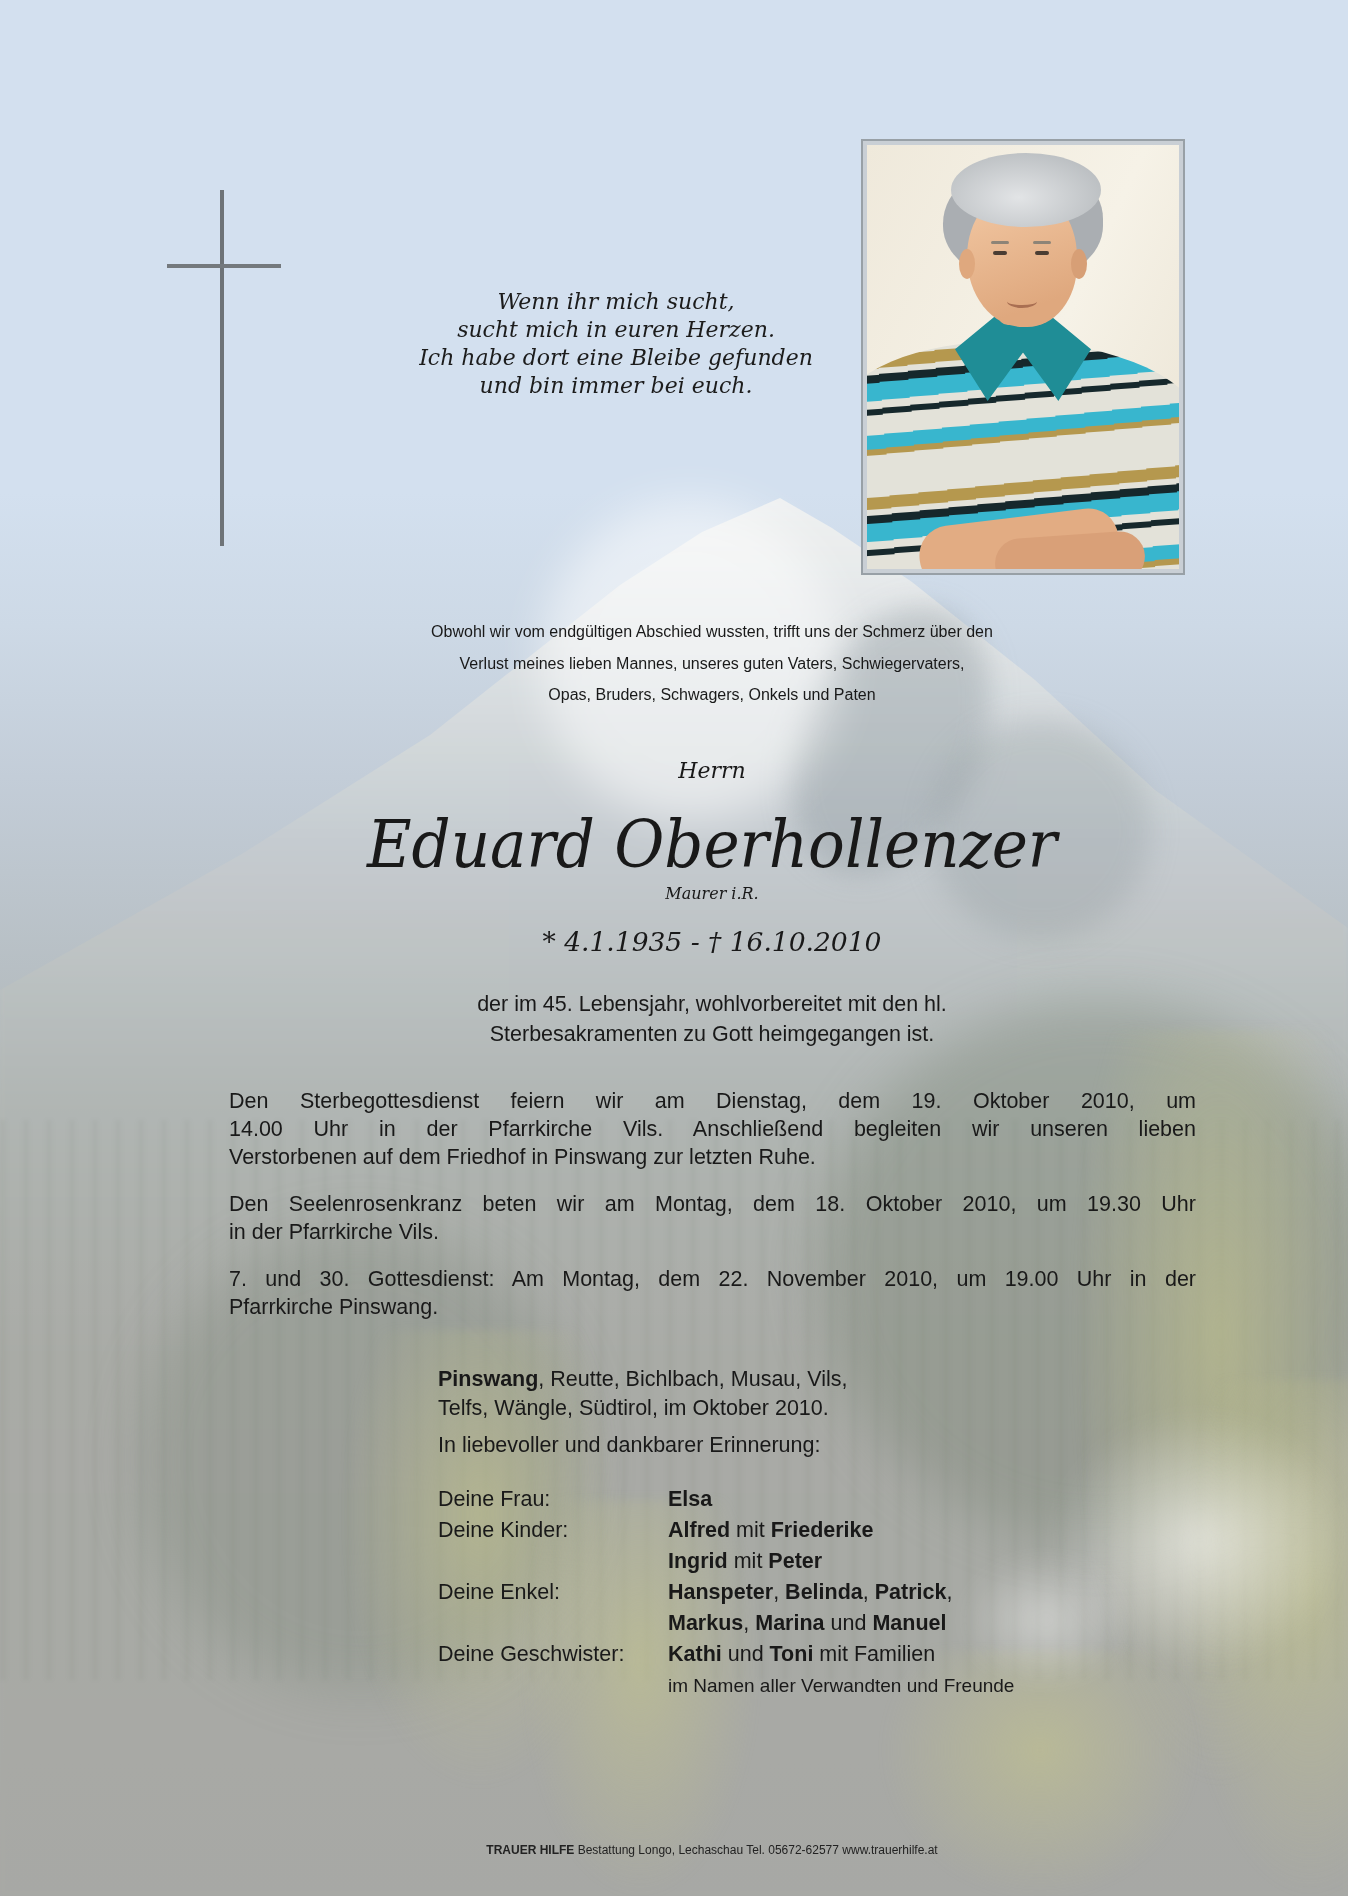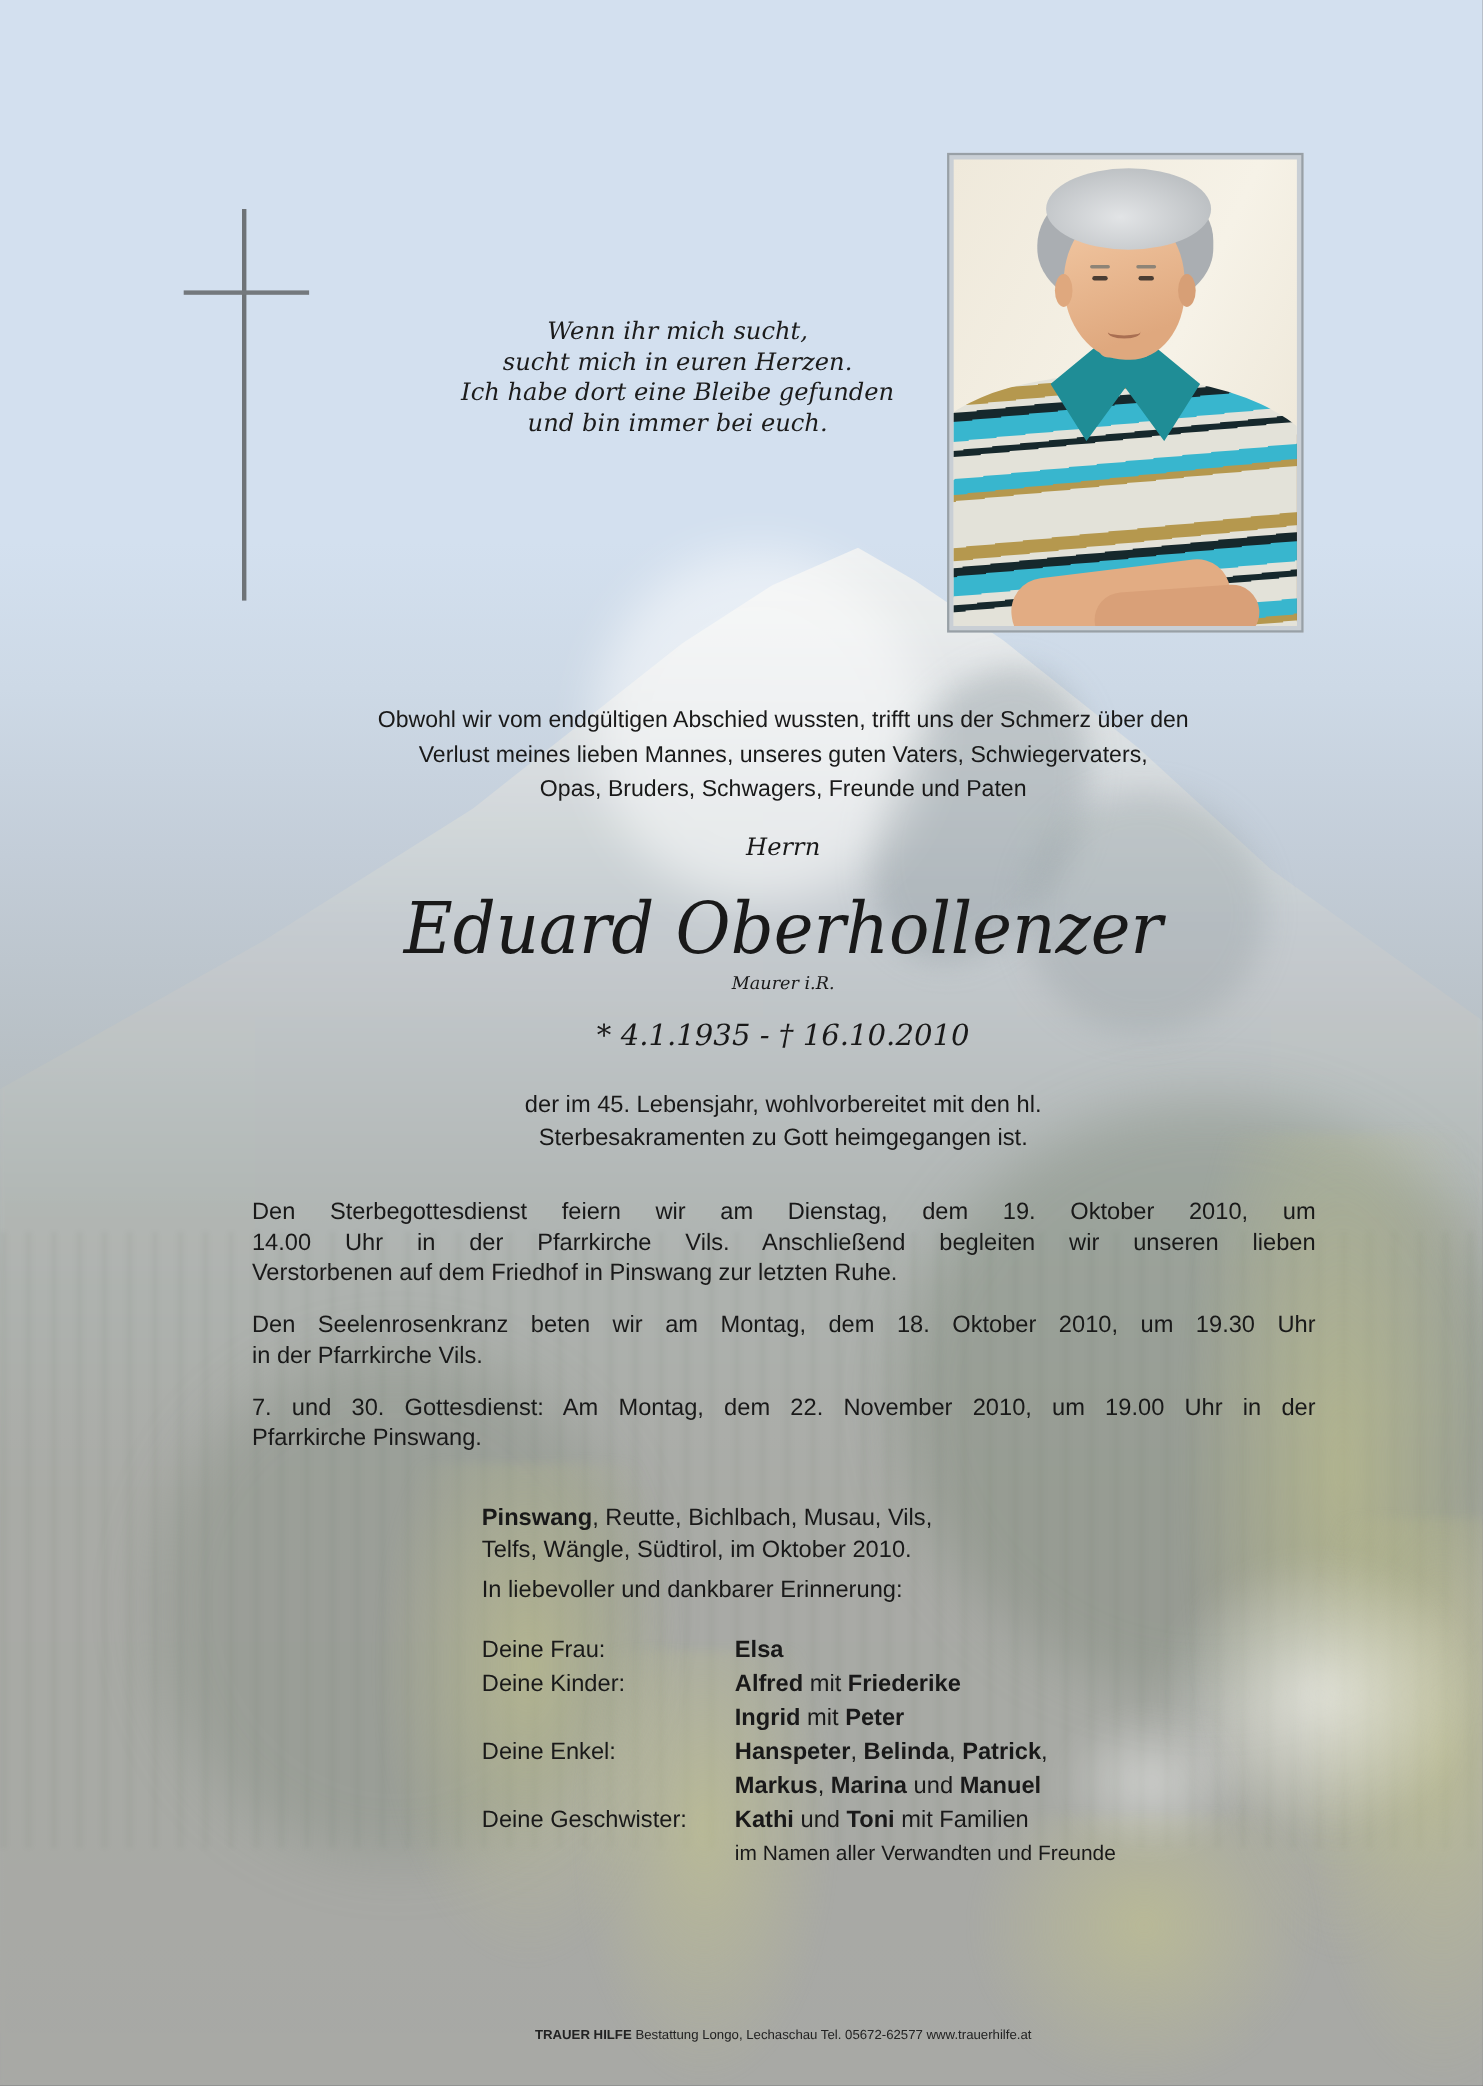--- a/index.html
+++ b/index.html
@@ -79,21 +79,21 @@
   #eye-r{left:168px;top:106px;}
   .brow{width:18px;height:3px;background:#8d8477;border-radius:2px;}
   #brow-l{left:124px;top:96px;}
   #brow-r{left:166px;top:96px;}
   #mouth{left:140px;top:150px;width:30px;height:10px;border-bottom:3px solid #a96f52;border-radius:0 0 50% 50%;}
   #hand1{left:52px;top:372px;width:200px;height:62px;background:#e2ac83;border-radius:30px;transform:rotate(-7deg);}
   #hand2{left:128px;top:390px;width:150px;height:50px;background:#d9a078;border-radius:26px;transform:rotate(-4deg);}
 
   
   .ccol{left:229px;width:966px;text-align:center;}
-  #intro{top:639px;font-size:21px;line-height:31.5px;}
+  #intro{top:616px;font-size:16px;line-height:31.5px;}
   #salutation{top:758px;font-family:"DejaVu Serif",serif;font-style:italic;font-size:22px;text-align:center;}
   #name{top:800px;font-family:"DejaVu Serif",serif;font-style:italic;font-size:65px;line-height:90px;
         transform:scaleX(.94);transform-origin:50% 50%;white-space:nowrap;}
   #profession{top:884px;font-family:"DejaVu Serif",serif;font-style:italic;font-size:16px;}
   #life-dates{top:926px;font-family:"DejaVu Serif",serif;font-style:italic;font-size:26.5px;}
   #passing{top:989px;font-size:21.5px;line-height:30px;}
 
   
   #services{top:1087px;left:229px;width:967px;font-size:21.5px;}
   #services .para{margin:0 0 19px 0;}
@@ -174,21 +174,21 @@
       <div class="brow" id="brow-r"></div>
       <div id="mouth"></div>
       <div id="hand1"></div>
       <div id="hand2"></div>
     </div>
   </div>
 
   <div class="fg ccol" id="intro">
     <div>Obwohl wir vom endgültigen Abschied wussten, trifft uns der Schmerz über den</div>
     <div>Verlust meines lieben Mannes, unseres guten Vaters, Schwiegervaters,</div>
-    <div>Opas, Bruders, Schwagers, Freunde und Paten</div>
+    <div>Opas, Bruders, Schwagers, Onkels und Paten</div>
   </div>
 
   <div class="fg ccol" id="salutation">Herrn</div>
   <div class="fg ccol" id="name">Eduard Oberhollenzer</div>
   <div class="fg ccol" id="profession">Maurer i.R.</div>
   <div class="fg ccol" id="life-dates">* 4.1.1935 - † 16.10.2010</div>
   <div class="fg ccol" id="passing">
     <div>der im 45. Lebensjahr, wohlvorbereitet mit den hl.</div>
     <div>Sterbesakramenten zu Gott heimgegangen ist.</div>
   </div>

